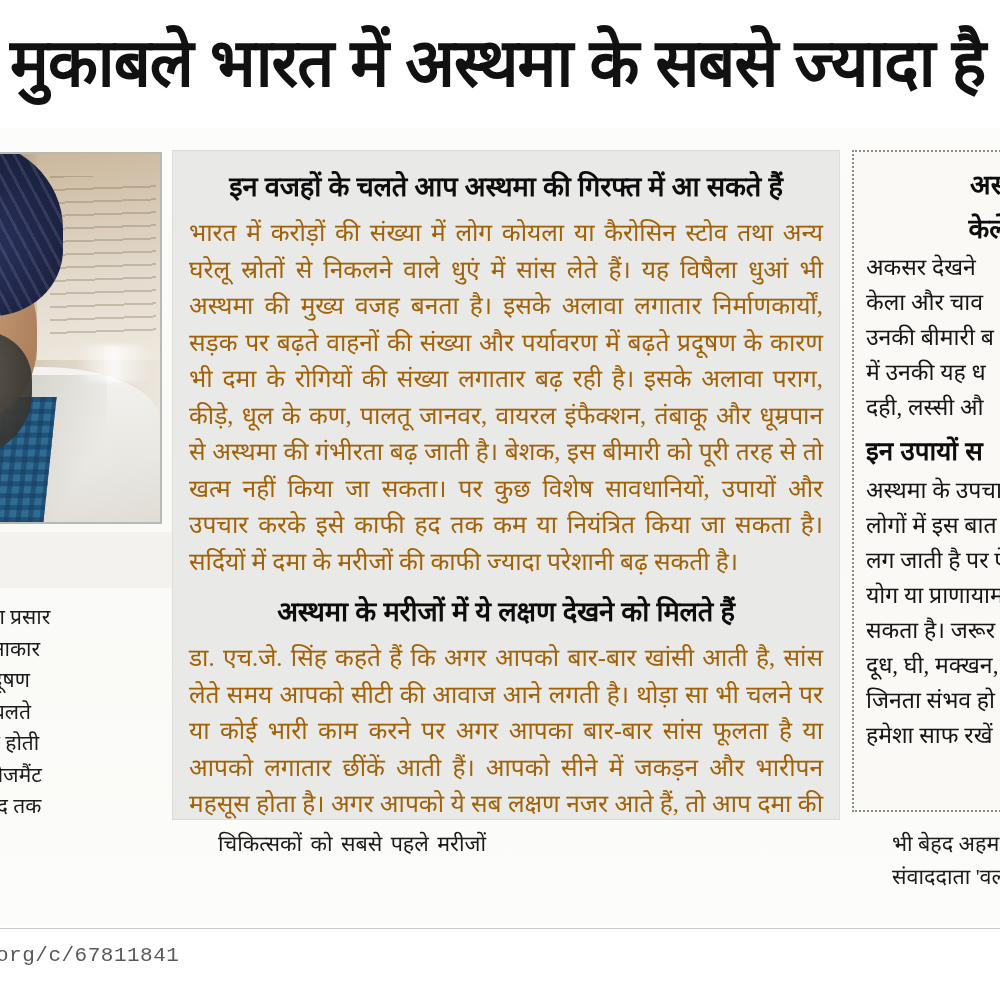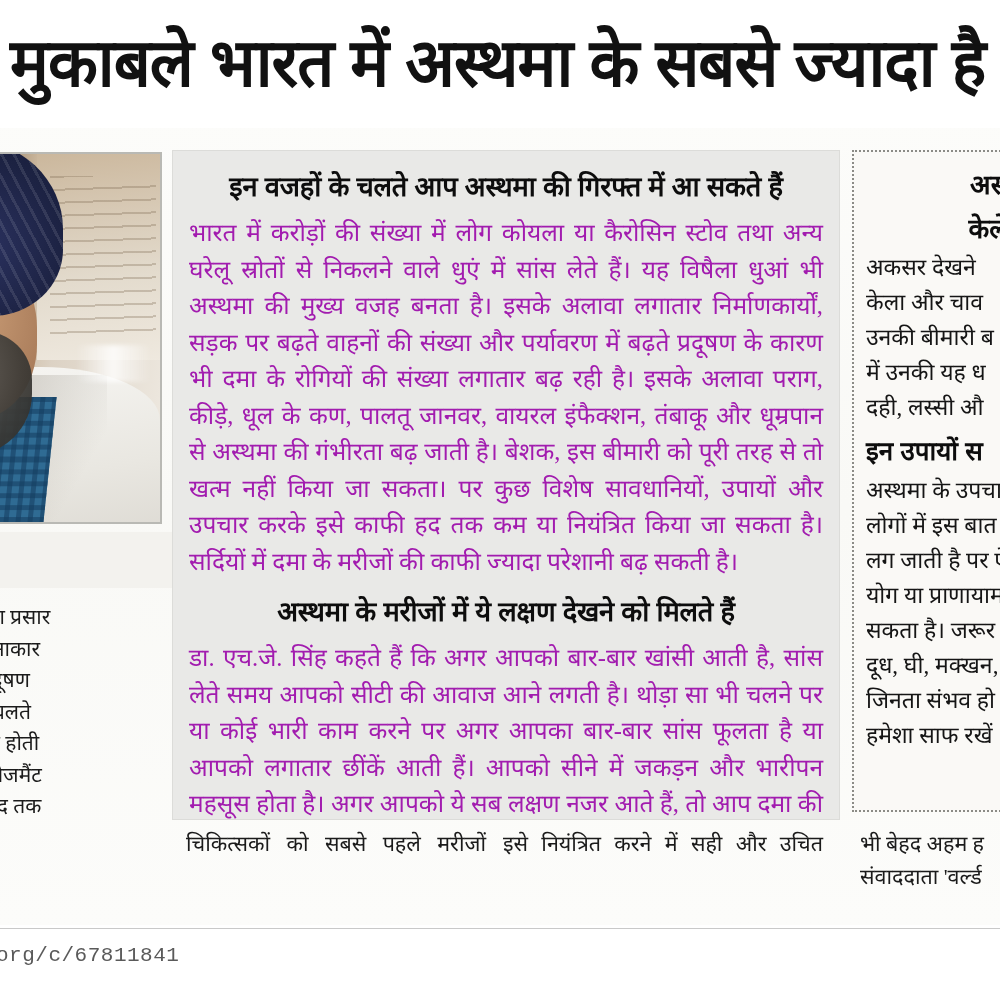--- a/index.html
+++ b/index.html
@@ -241,21 +241,21 @@
     letter-spacing: -0.2px;
     margin: 4px 0 10px 0;
     transform: scaleX(0.99);
   }
   .main-head.second { margin-top: 14px; }
   .main-body {
     font-size: 24.5px;
     line-height: 36.5px;
     text-align: justify;
     text-align-last: left;
-    color: #a21caf;
+    color: #a16207;
     margin: 0;
     font-family: Liberation Serif, serif;
   }
 
   
   .col-right {
     position: absolute;
     left: 852px;
     top: 0;
     width: 148px;
@@ -330,21 +330,21 @@
     text-align: justify;
     text-align-last: justify;
     font-size: 21.5px;
   }
   .bot-col.d {
     left: 860px;
     width: 220px;
     white-space: nowrap;
     font-size: 21.5px;
   }
-  .bot-col .ln { display: block; }
+  .bot-col .ln { display: block; margin-left: 32px; }
 
   
   .footer-rule {
     position: absolute;
     left: 0;
     top: 928px;
     width: 1000px;
     height: 1px;
     background: #c9c9c9;
   }
@@ -438,21 +438,20 @@
         </div>
       </div>
 
     </div>
 
     <div class="bottom-strip">
       <div class="bot-col b">
         <span class="ln">चिकित्सकों को सबसे पहले मरीजों</span>
       </div>
       <div class="bot-col c">
-        <span class="ln">इसे नियंत्रित करने में सही और उचित</span>
       </div>
       <div class="bot-col d">
         <span class="ln">भी बेहद अहम ह</span>
         <span class="ln">संवाददाता 'वर्ल्ड</span>
       </div>
     </div>
 
   </div>
 
   <div class="footer-rule"></div>

